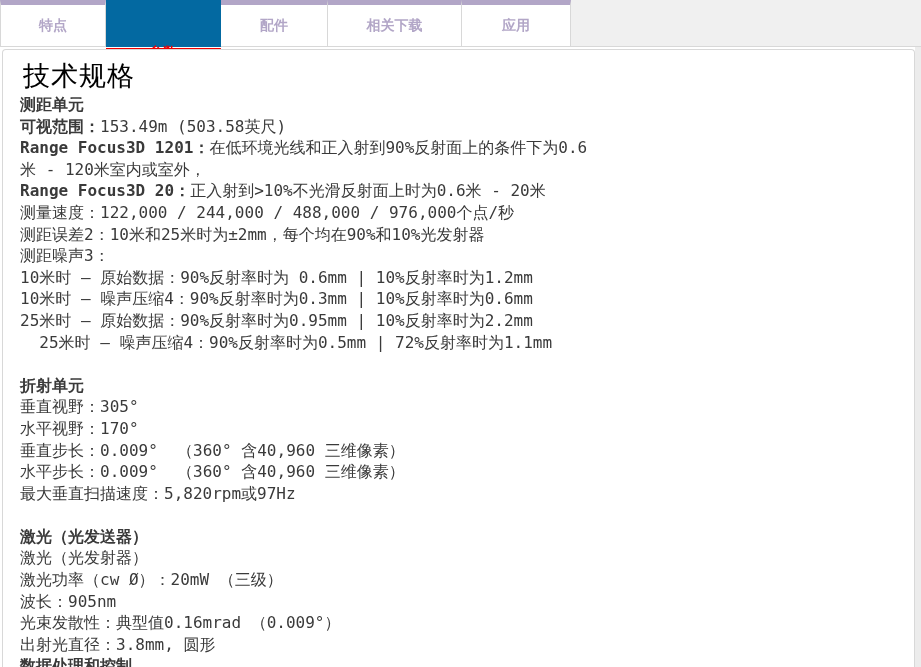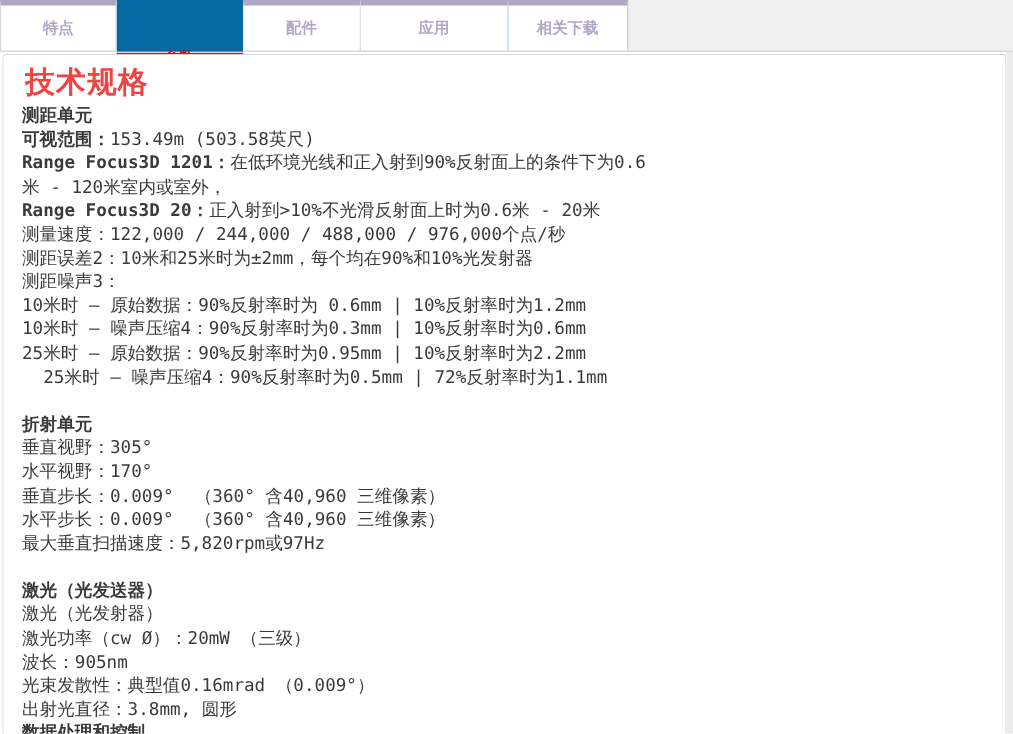--- a/index.html
+++ b/index.html
@@ -45,42 +45,42 @@
     border:1px solid var(--border,#d8d8d8);border-bottom:none;
     border-radius:4px 4px 0 0;
   }
   .right-strip{
     position:absolute;right:0;top:47px;width:6px;height:620px;
     background:#ececec;
   }
   .page-title{
     margin:11px 0 3px 20px;
     font-size:27px;line-height:30px;
-    color:#ef4444;font-weight:bold;letter-spacing:1px;
+    color:#000000;font-weight:normal;letter-spacing:1px;
     font-family:"DejaVu Serif","Liberation Serif",serif;
   }
   .spec{
     padding-left:17px;
     width:582px;
     font-size:16px;line-height:21.6px;
     color:#3a3a3a;
   }
   .line{min-height:21.6px;white-space:pre-wrap}
   .line .b{font-weight:bold}
 </style>
 </head>
 <body>
 
 <div class="tabbar">
 
   <div class="tab">特点</div>
     <div class="tab active">参数</div>
     <div class="tab">配件</div>
+    <div class="tab">相关下载</div>
     <div class="tab">应用</div>
-    <div class="tab">相关下载</div>
     <div class="tab-filler"></div>
 </div>
 
 <div class="right-strip"></div>
 
 <div class="content">
   <h1 class="page-title">技术规格</h1>
   <div class="spec">
 
   <div class="line"><span class="b">测距单元</span></div>

